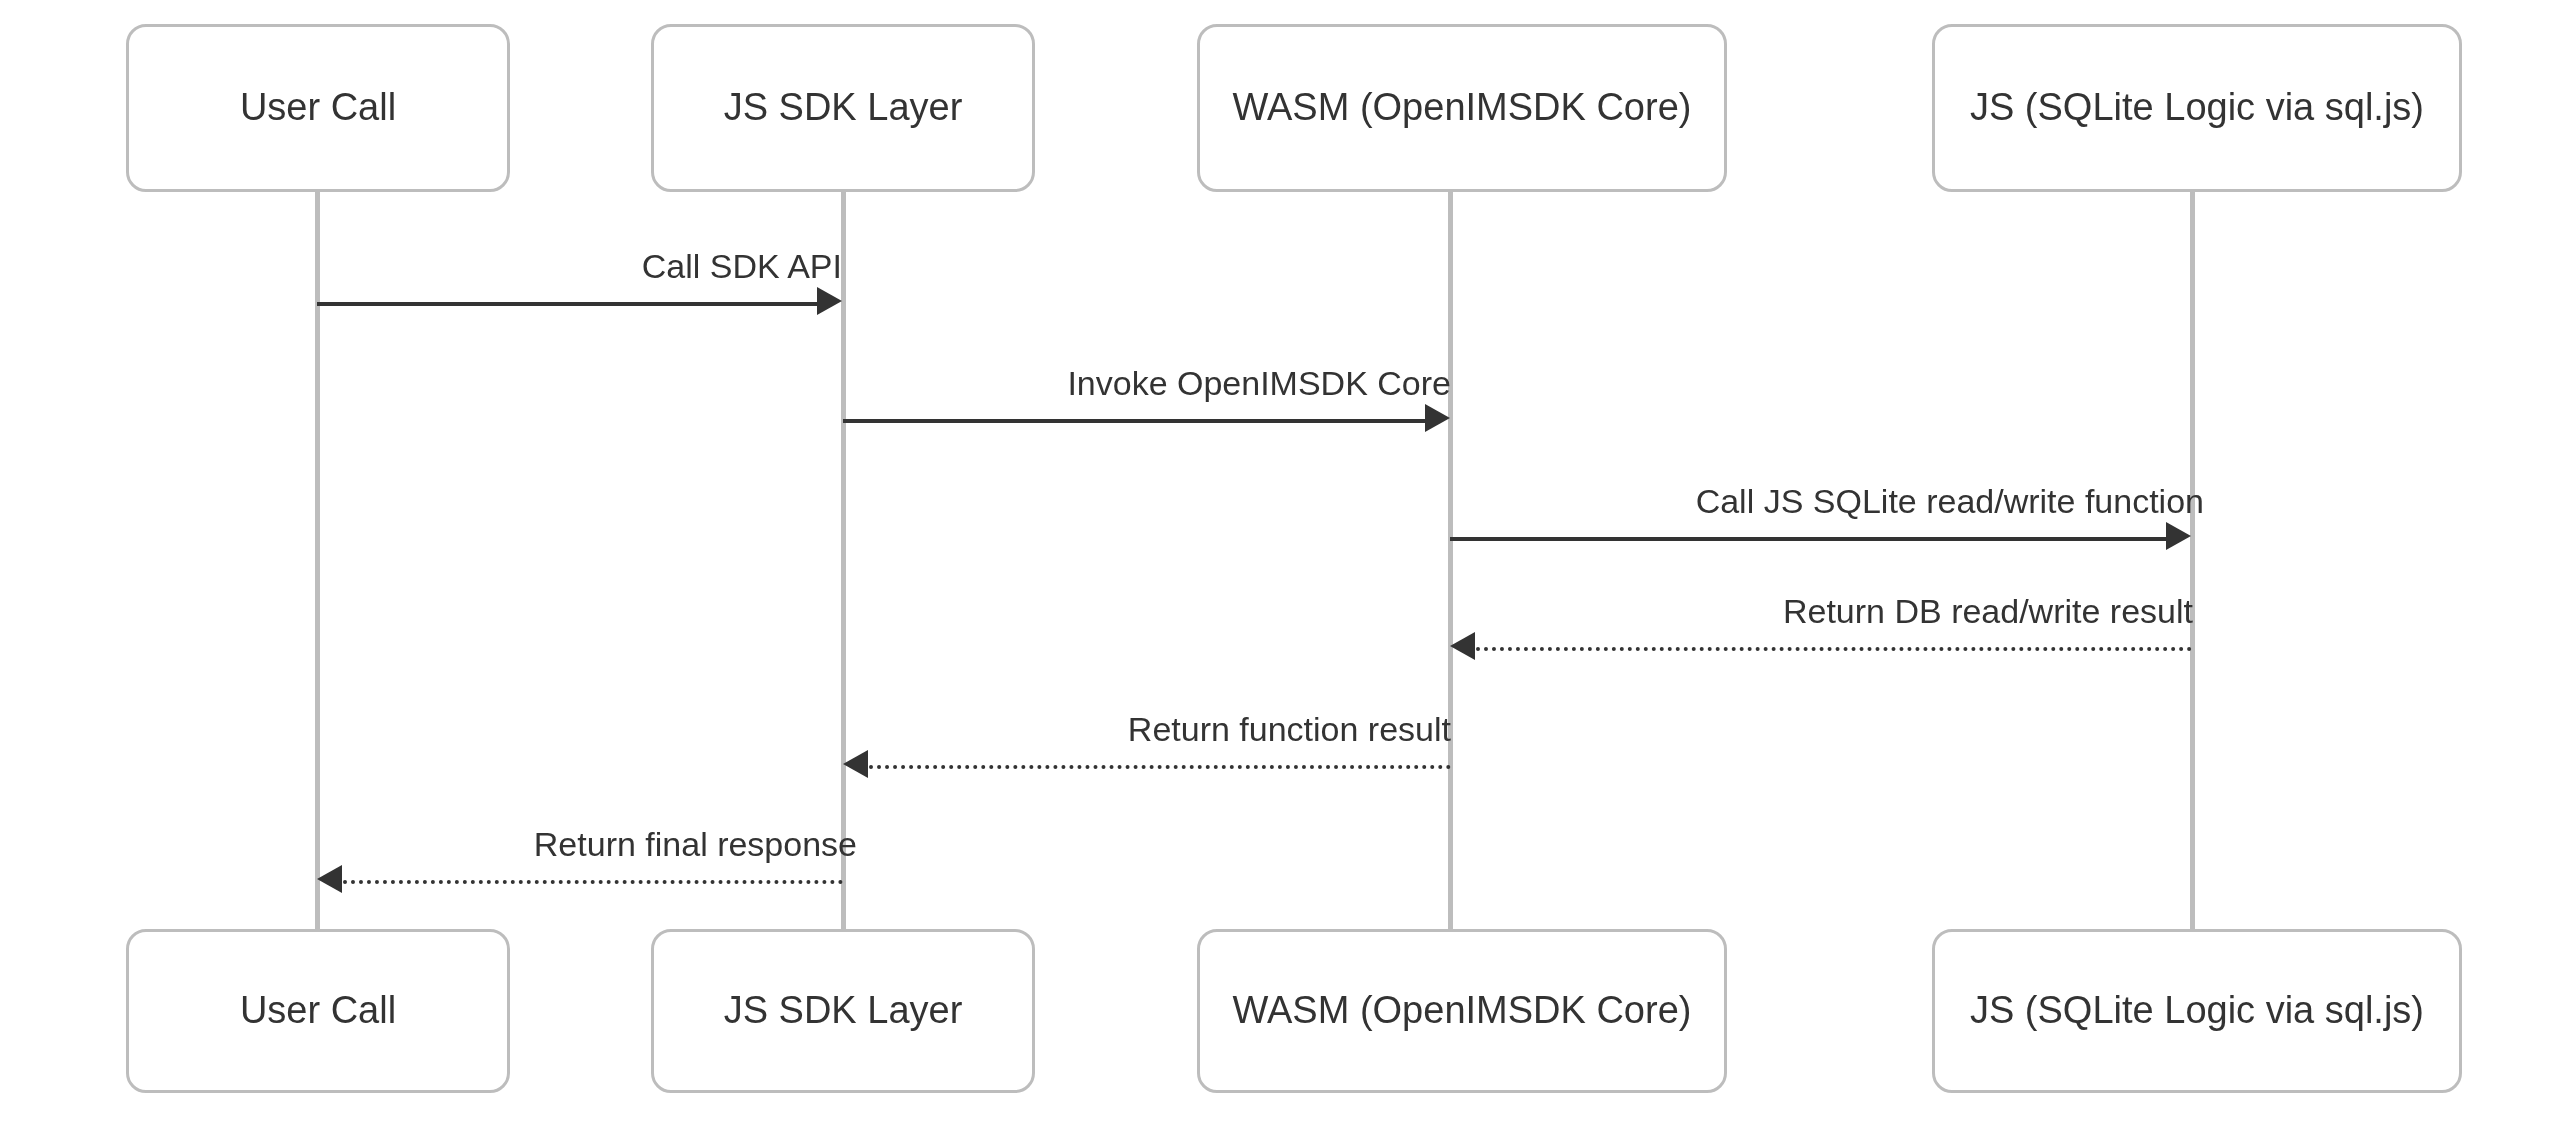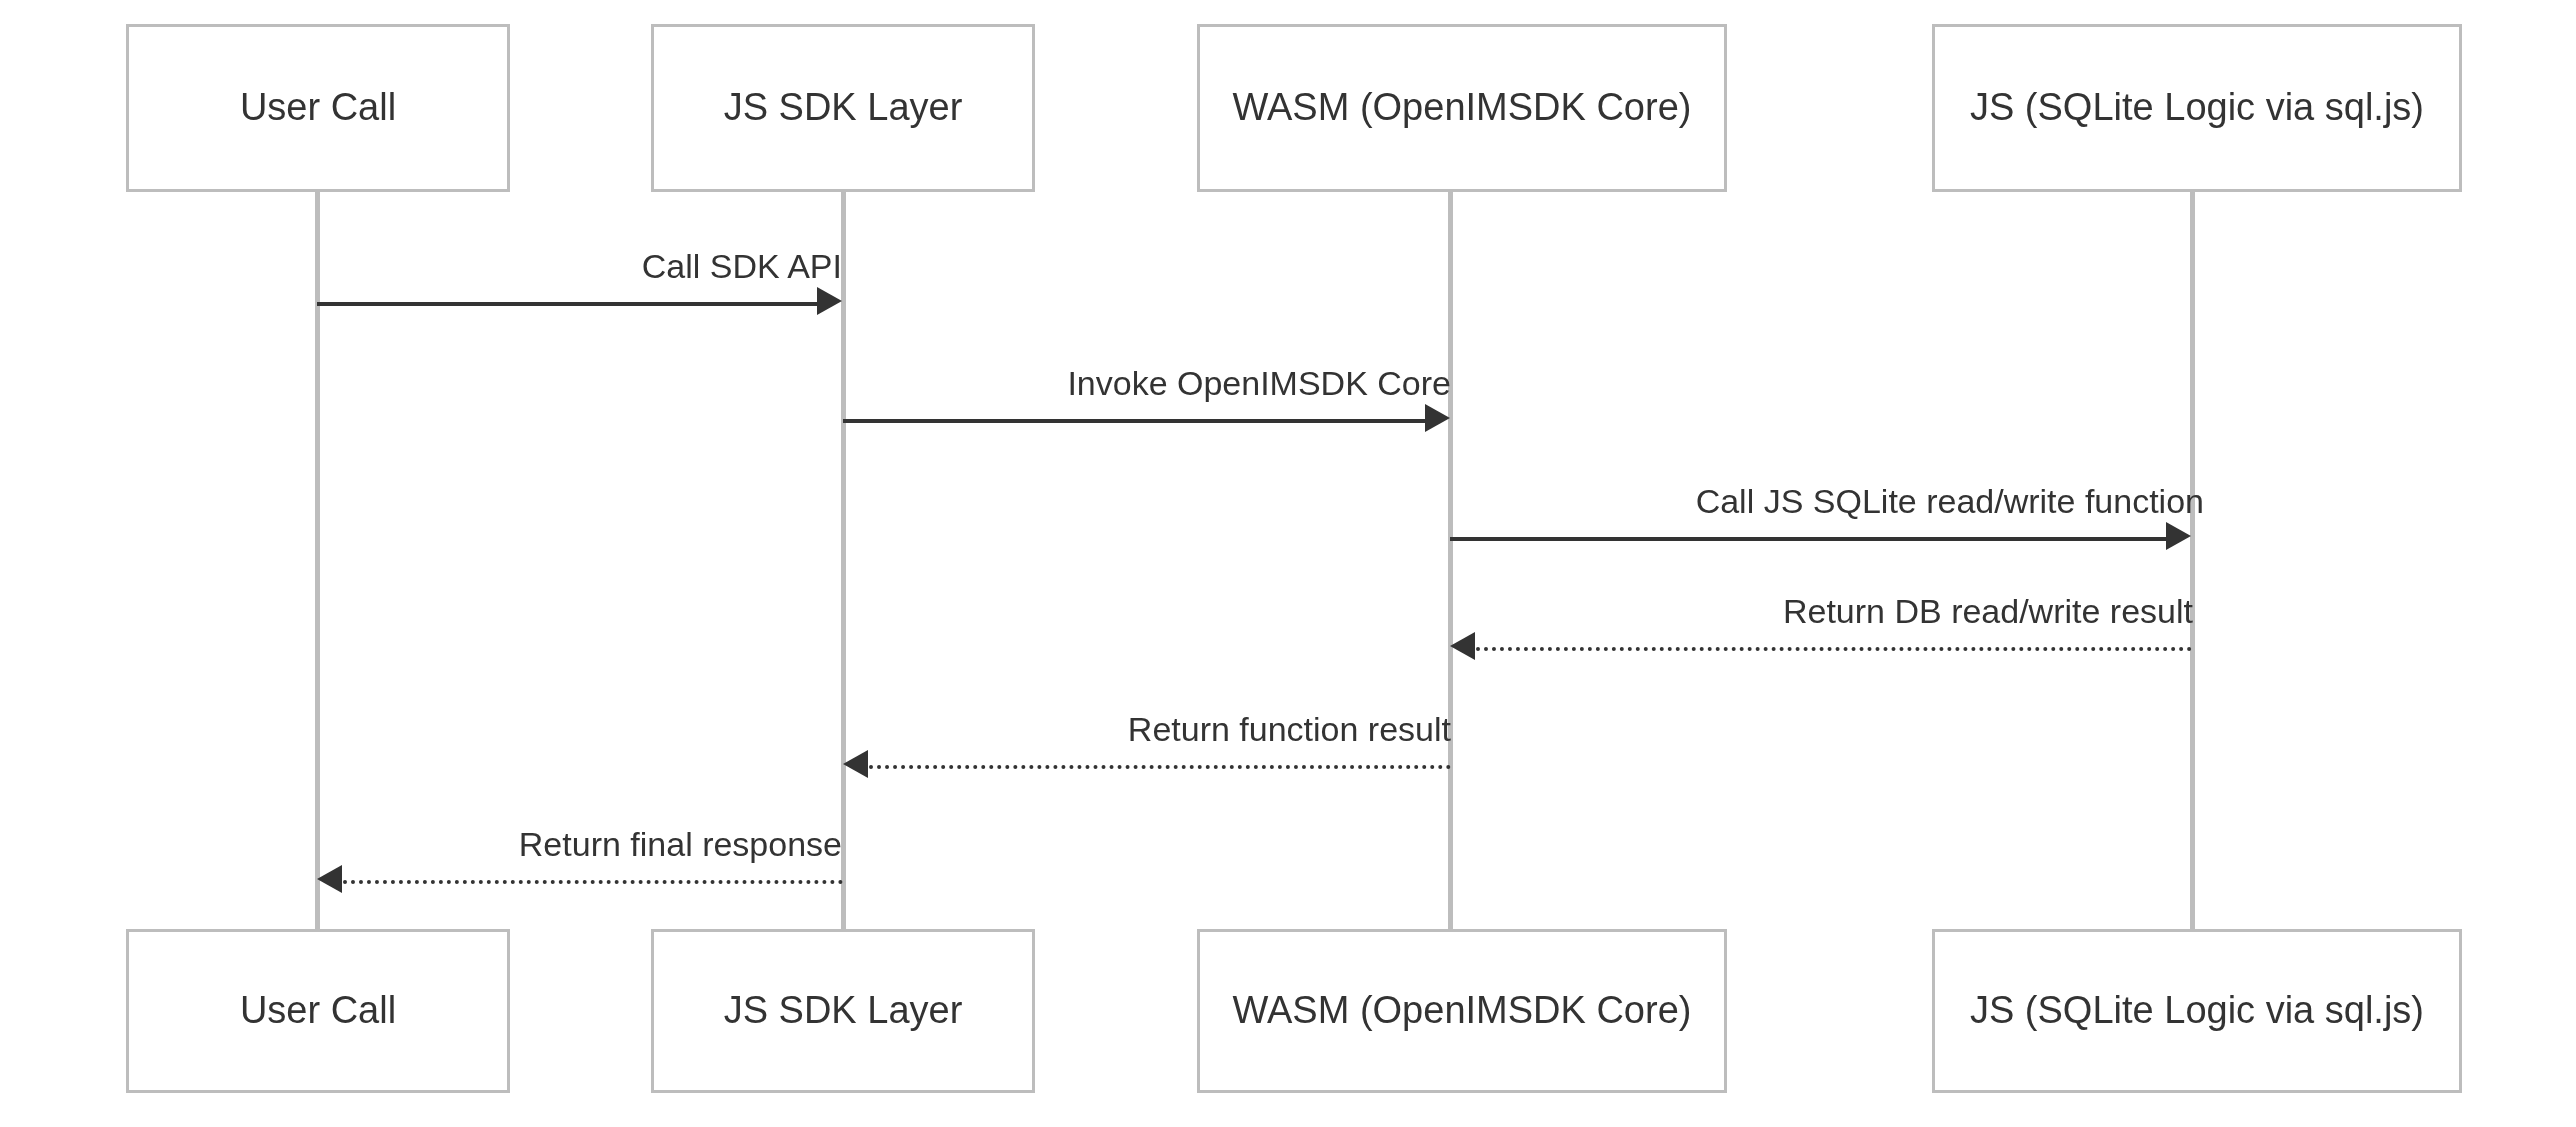--- a/index.html
+++ b/index.html
@@ -17,21 +17,21 @@
     height: 1127px;
     background: #ffffff;
     overflow: hidden;
   }
   
   .participant-box {
     position: absolute;
     box-sizing: border-box;
     background: #ffffff;
     border: 3.4px solid #bdbdbd;
-    border-radius: 0;
+    border-radius: 20px;
     display: flex;
     align-items: center;
     justify-content: center;
     z-index: 3;
   }
   .participant-label {
     font-size: 38px;
     color: #333333;
     line-height: 1.1;
     white-space: nowrap;
@@ -130,21 +130,21 @@
         <div class="msg-label" style="left: 1px; width: 742px;">Return DB read/write result</div>
       </div>
       <div class="message" style="left: 843px; top: 765px; width: 608px;">
         <div class="msg-line dashed" style="left: 25.5px; width: 582px;"></div>
         <div class="msg-head left" style="left: 0px;"></div>
         <div class="msg-label" style="left: 0px; width: 608px;">Return function result</div>
       </div>
       <div class="message" style="left: 317px; top: 880px; width: 525px;">
         <div class="msg-line dashed" style="left: 25.5px; width: 500px;"></div>
         <div class="msg-head left" style="left: 0px;"></div>
-        <div class="msg-label" style="left: 0px; width: 525px;">Return final response</div>
+        <div class="msg-label" style="left: 15px; width: 525px;">Return final response</div>
       </div>
     </div>
   <div id="bottom-boxes">
       <div class="participant-box" style="left: 126px; top: 929px; width: 384px; height: 164px;">
         <div class="participant-label">User Call</div>
       </div>
       <div class="participant-box" style="left: 651px; top: 929px; width: 384px; height: 164px;">
         <div class="participant-label">JS SDK Layer</div>
       </div>
       <div class="participant-box" style="left: 1197px; top: 929px; width: 530px; height: 164px;">

